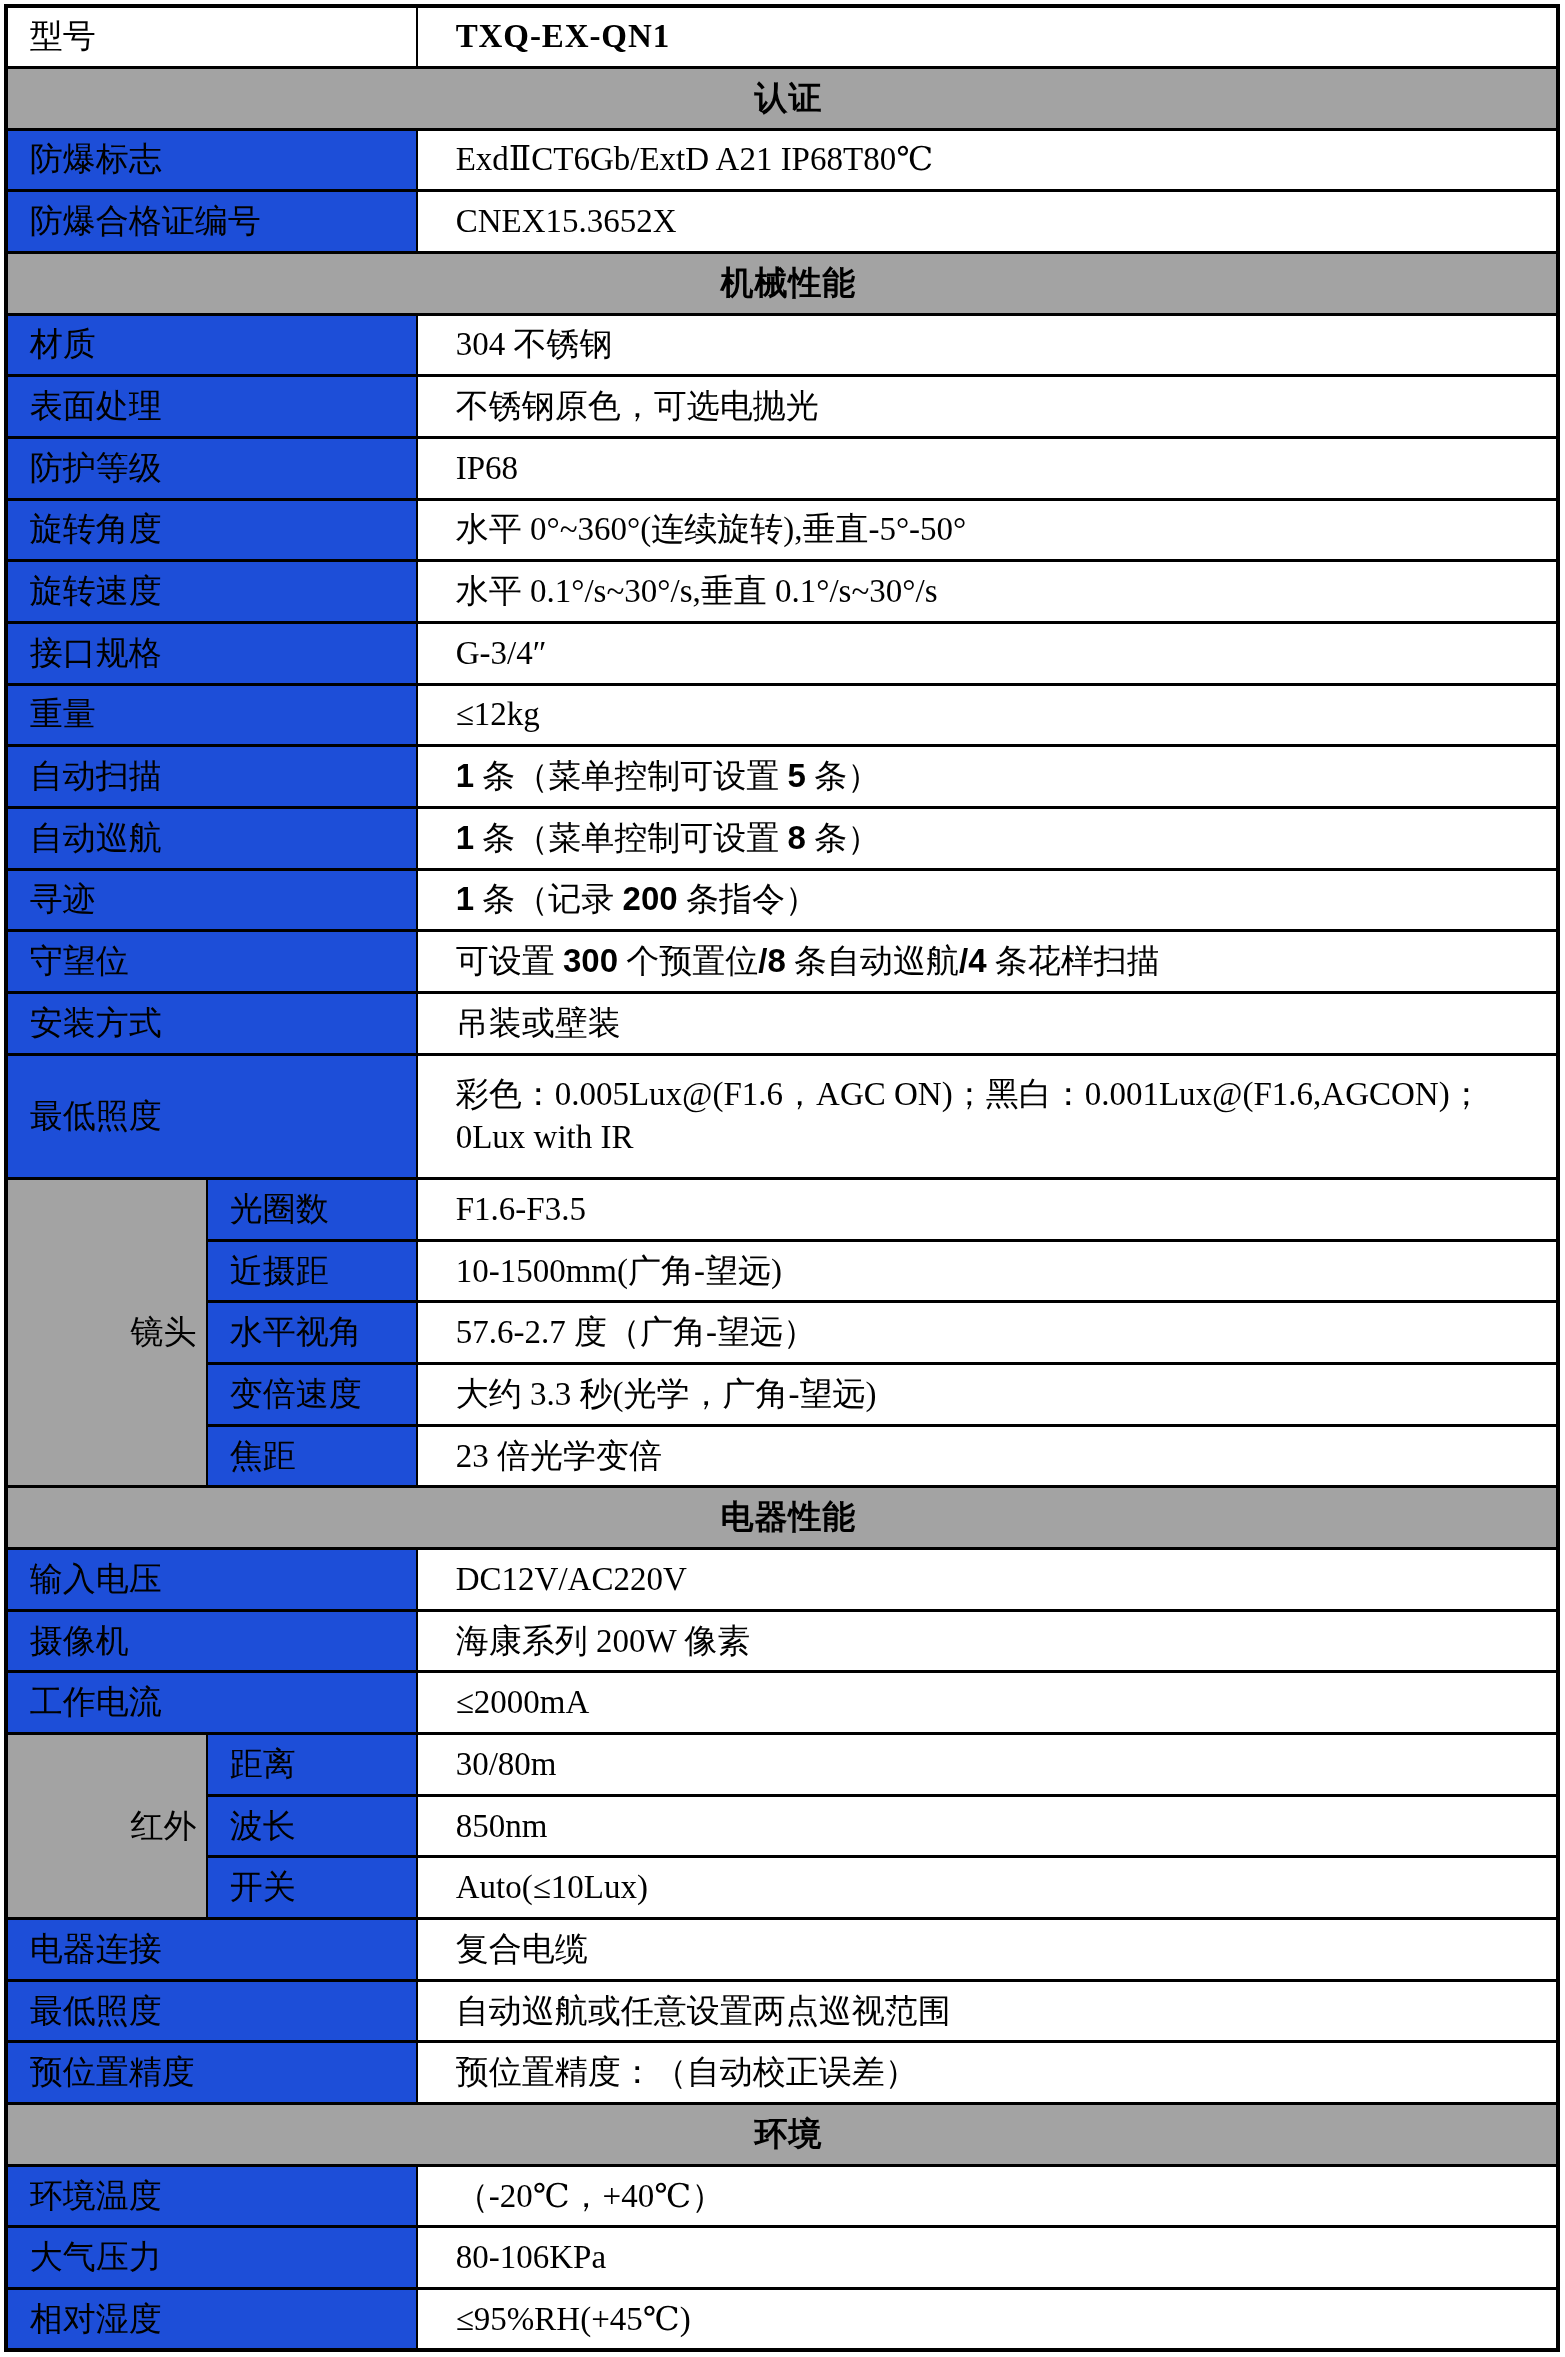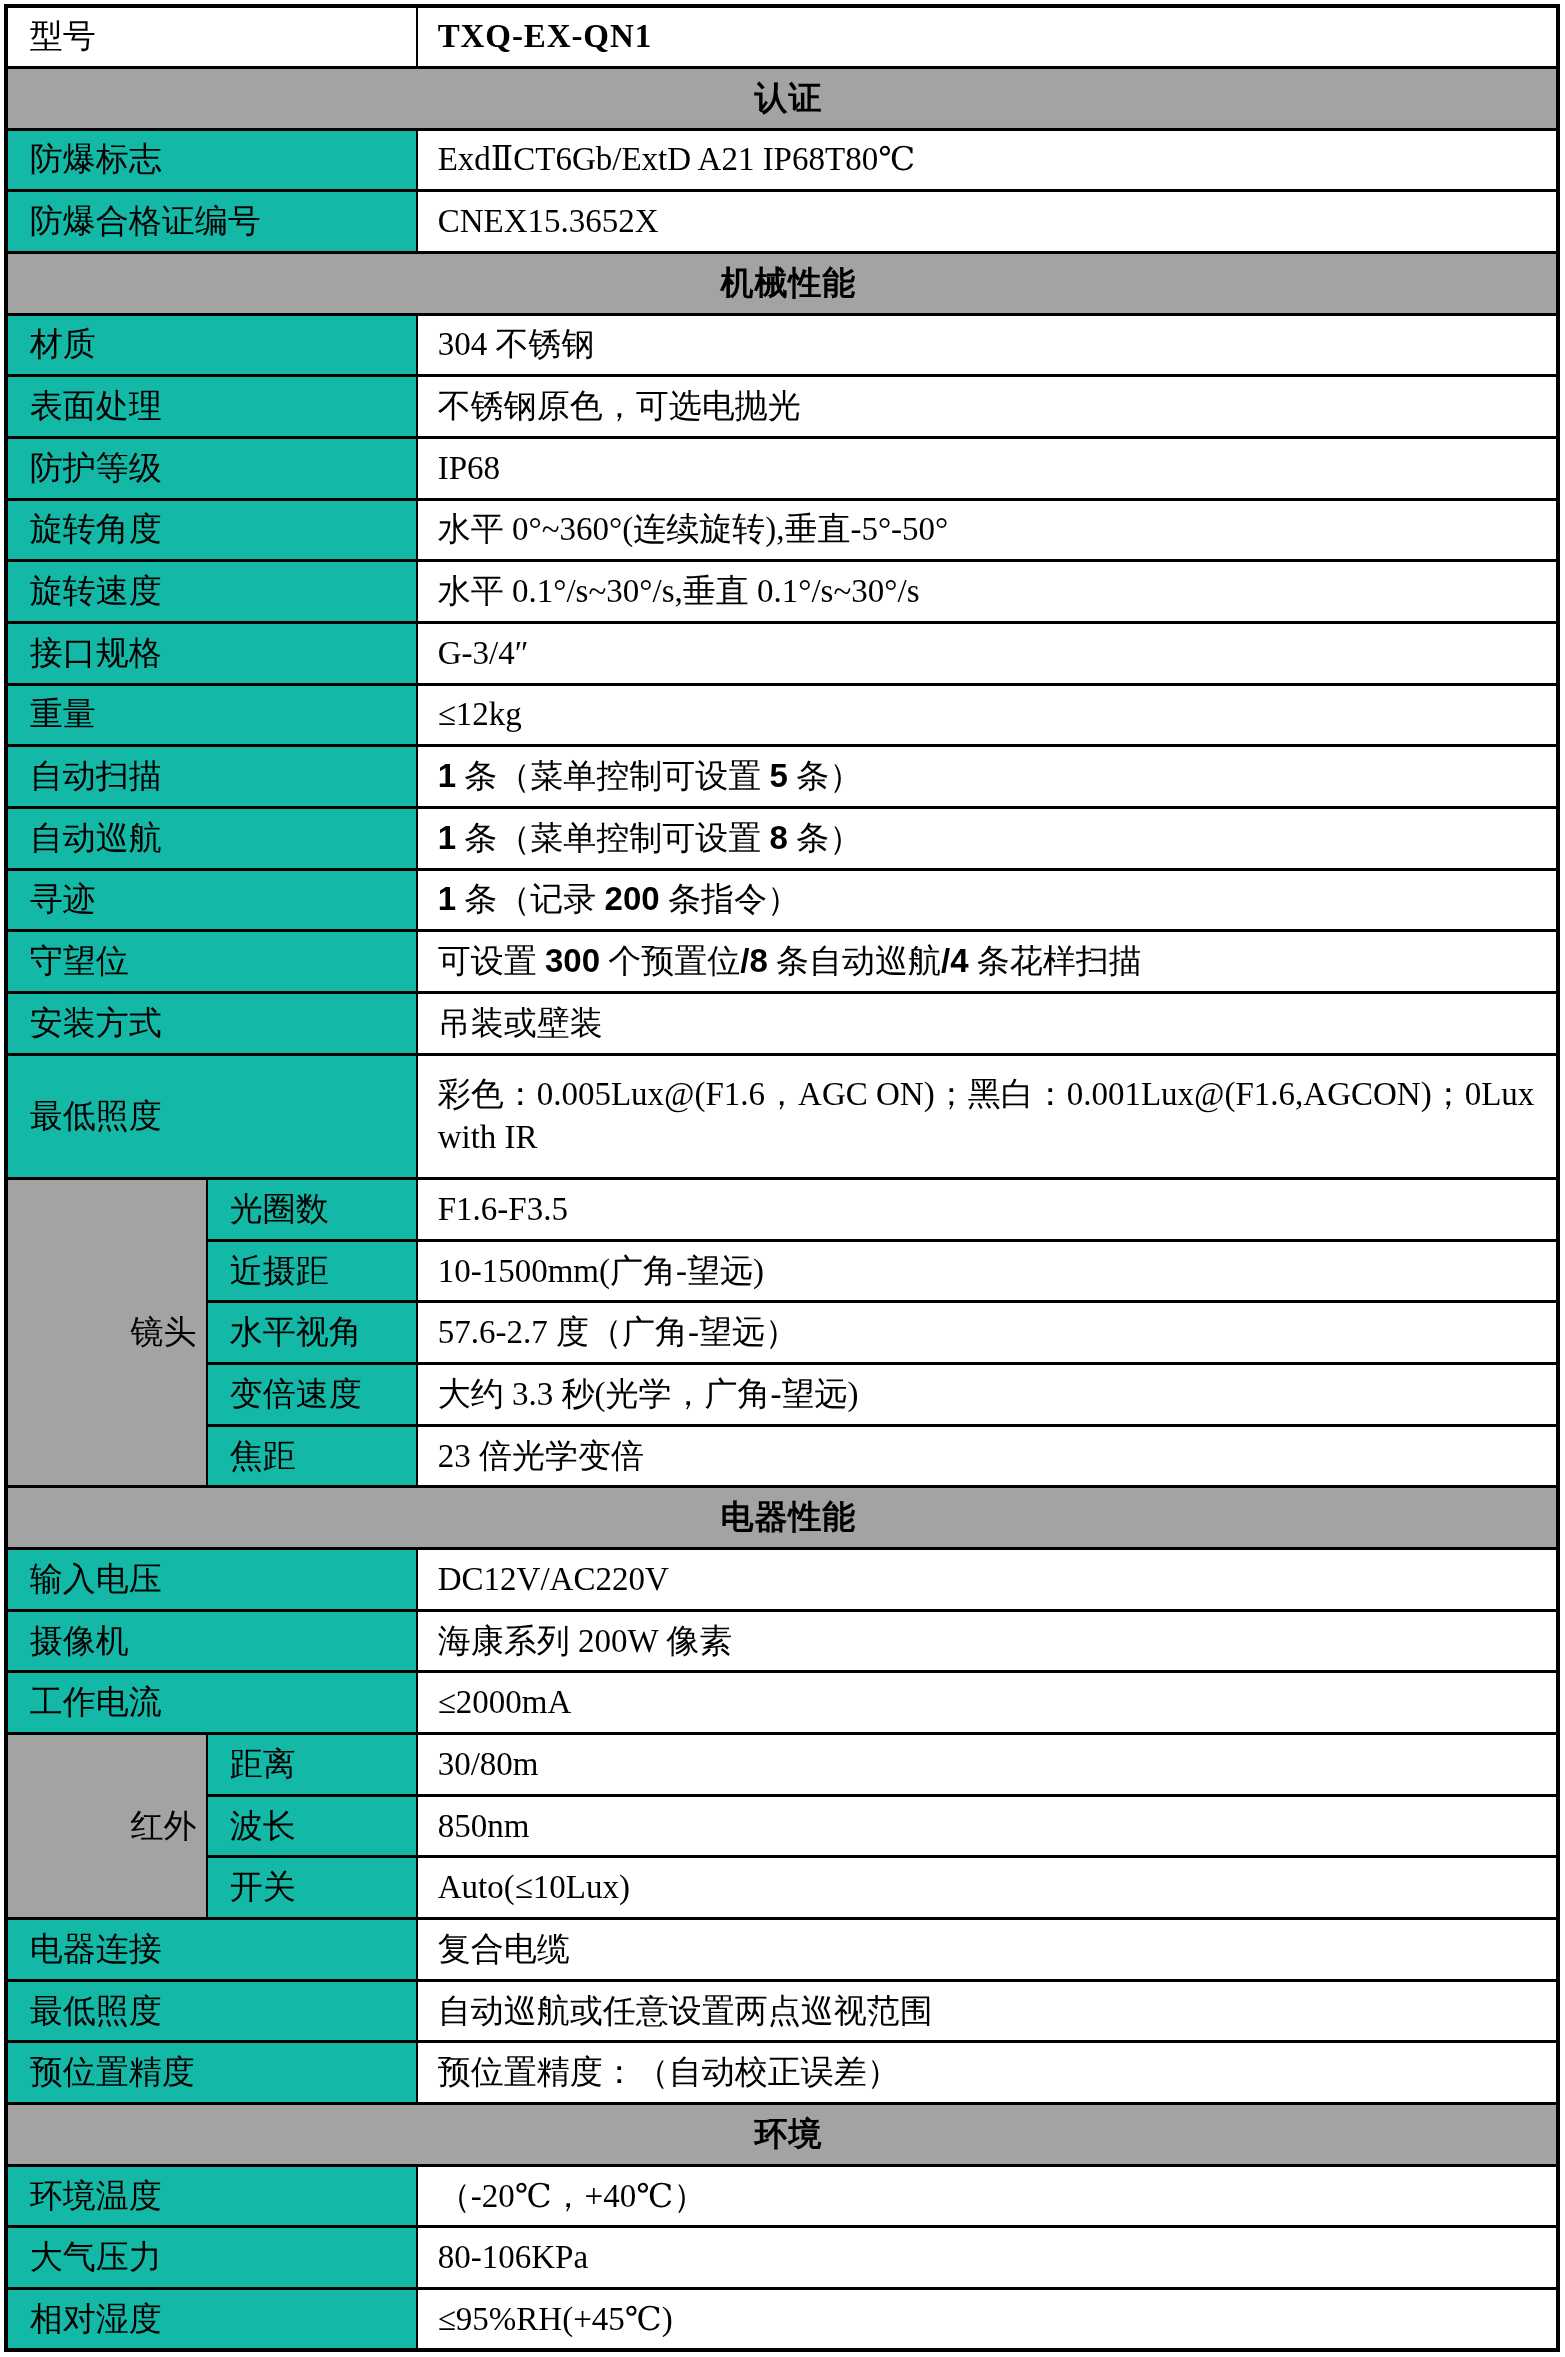--- a/index.html
+++ b/index.html
@@ -30,23 +30,23 @@
     border-bottom:3.7px solid #000000;
     padding:0 9.3px 0 22px;
     font-size:33px;
     line-height:1.3;
     vertical-align:middle;
     overflow:hidden;
     white-space:normal;
   }
   tr.r    { height:60px; }
   tr.tall { height:121px; }
-  td.lbl   { background:#14b8a6; }
+  td.lbl   { background:#1d4ed8; }
   td.grp   { background:#a3a3a3;text-align:right; }
-  td.val   { background:#ffffff; padding-left:20px; }
+  td.val   { background:#ffffff; padding-left:38px; }
   tr.section td { background:#a3a3a3; font-weight:bold; letter-spacing:0.9px;text-align:center; }
   td.model-lbl { background:#ffffff; }
   td.model-val { font-weight:bold; letter-spacing:0.9px; }
   .sd { font-family:"Liberation Sans","DejaVu Sans",sans-serif; font-weight:bold; }
 </style>
 </head>
 <body>
 
 <div class="sheet">
   <table class="spec">

